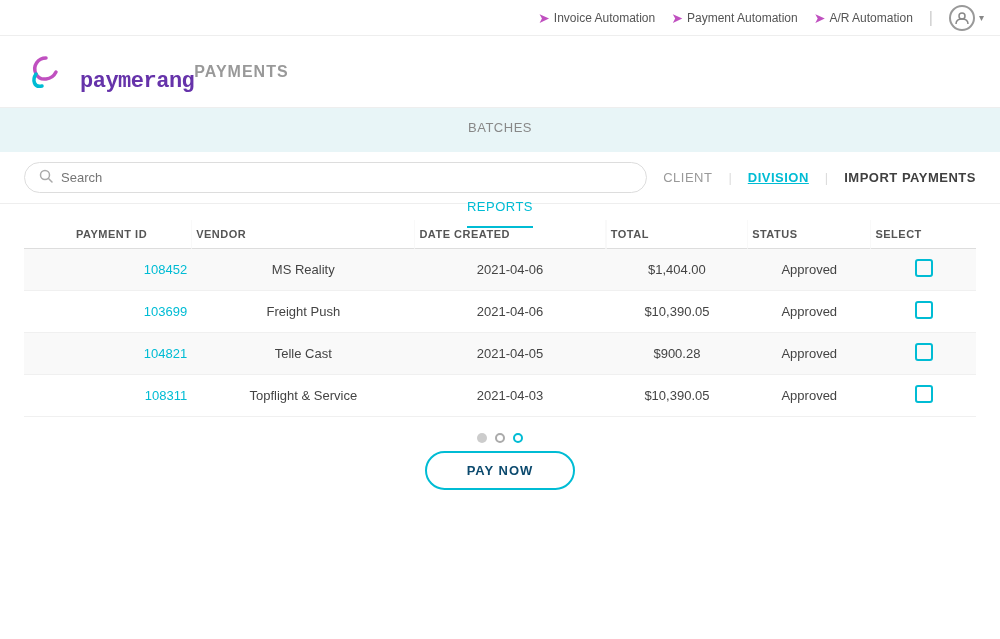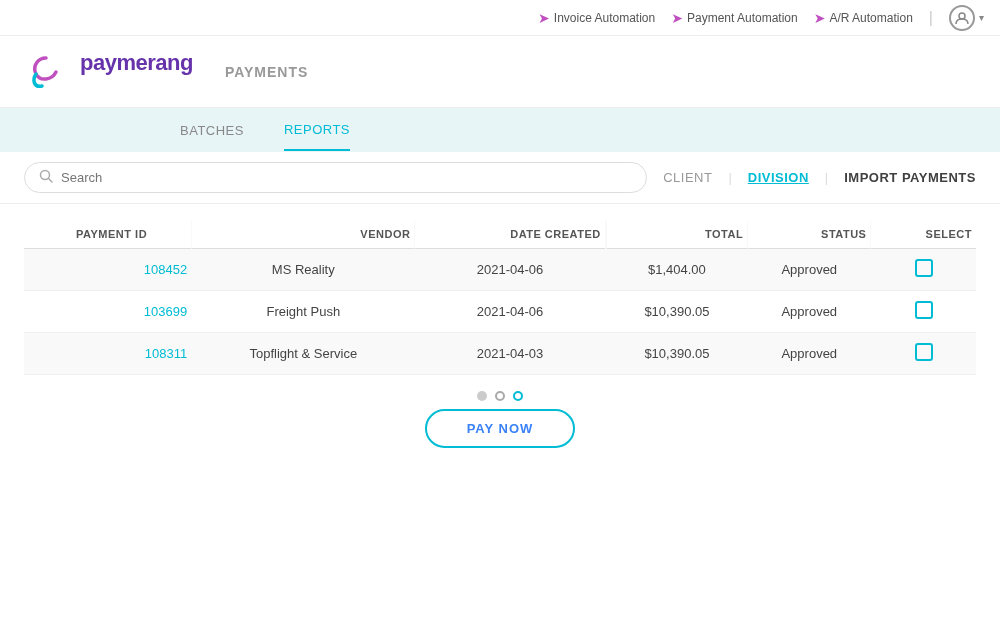--- a/index.html
+++ b/index.html
@@ -55,49 +55,50 @@
     .header {
       background: white;
       height: 72px;
       display: flex;
       align-items: center;
       padding: 0 24px;
       border-bottom: 1px solid #eee;
     }
     .logo-area {
       display: flex;
-      align-items: flex-start;
+      align-items: flex-end;
       gap: 12px;
+      font-family: Liberation Mono, monospace;
     }
     .logo-symbol {
       width: 44px;
       height: 44px;
     }
     .logo-text {
       font-size: 22px;
       font-weight: bold;
       color: #6633aa;
       letter-spacing: -0.5px;
     }
     .header-title {
-      margin-left: 32px;
-      font-size: 14px;
+      font-size: 16px;
       color: #999;
       font-weight: 600;
       letter-spacing: 1px;
     }
 
     
     .sub-nav {
       background: #e8f5f7;
       height: 44px;
       display: flex;
       align-items: center;
       padding: 0 180px;
       gap: 40px;
+      flex-direction: column;
     }
     .sub-nav-item {
       font-size: 13px;
       color: #888;
       cursor: pointer;
       letter-spacing: 0.5px;
       text-transform: uppercase;
       font-weight: 500;
       padding: 12px 0;
     }
@@ -179,21 +180,21 @@
       margin-bottom: 16px;
       margin-top: 8px;
     }
 
     
     .payments-table {
       width: 100%;
       border-collapse: collapse;
     }
     .payments-table th {
-      text-align: right;
+      text-align: left;
       font-size: 11px;
       font-weight: 700;
       color: #555;
       letter-spacing: 0.5px;
       text-transform: uppercase;
       padding: 8px 4px;
       border-bottom: 1px solid #ddd;
     }
     .payments-table th.left { text-align: center; padding-left: 12px; }
     .payments-table td {
@@ -248,21 +249,21 @@
     }
 
     
     .pay-now-container {
       display: flex;
       justify-content: center;
       margin-bottom: 20px;
     }
     .pay-now-btn {
       border: 2px solid #00bcd4;
-      color: #3b82f6;
+      color: #0c4a6e;
       background: white;
       border-radius: 24px;
       padding: 10px 40px;
       font-size: 13px;
       font-weight: 700;
       letter-spacing: 1px;
       cursor: pointer;
       text-transform: uppercase;
     }
   </style>
@@ -394,20 +395,38 @@
       <td>$10,390.05</td>
       <td class="col-divider"></td>
       <td>Approved</td>
       <td class="col-divider"></td>
       <td style="text-align:center;">
         <span class="checkbox-cell"></span>
       </td>
     </tr>
         <tr>
       <td class="left">
+        <span class="link-cell">104821</span>
+      </td>
+      <td class="col-divider"></td>
+      <td>Telle Cast</td>
+      <td class="col-divider"></td>
+      <td>2021-04-05</td>
+      <td class="col-divider"></td>
+      <td class="col-divider"></td>
+      <td>$900.28</td>
+      <td class="col-divider"></td>
+      <td>Approved</td>
+      <td class="col-divider"></td>
+      <td style="text-align:center;">
+        <span class="checkbox-cell"></span>
+      </td>
+    </tr>
+        <tr>
+      <td class="left">
         <span class="link-cell">108311</span>
       </td>
       <td class="col-divider"></td>
       <td>Topflight &amp; Service</td>
       <td class="col-divider"></td>
       <td>2021-04-03</td>
       <td class="col-divider"></td>
       <td class="col-divider"></td>
       <td>$10,390.05</td>
       <td class="col-divider"></td>

